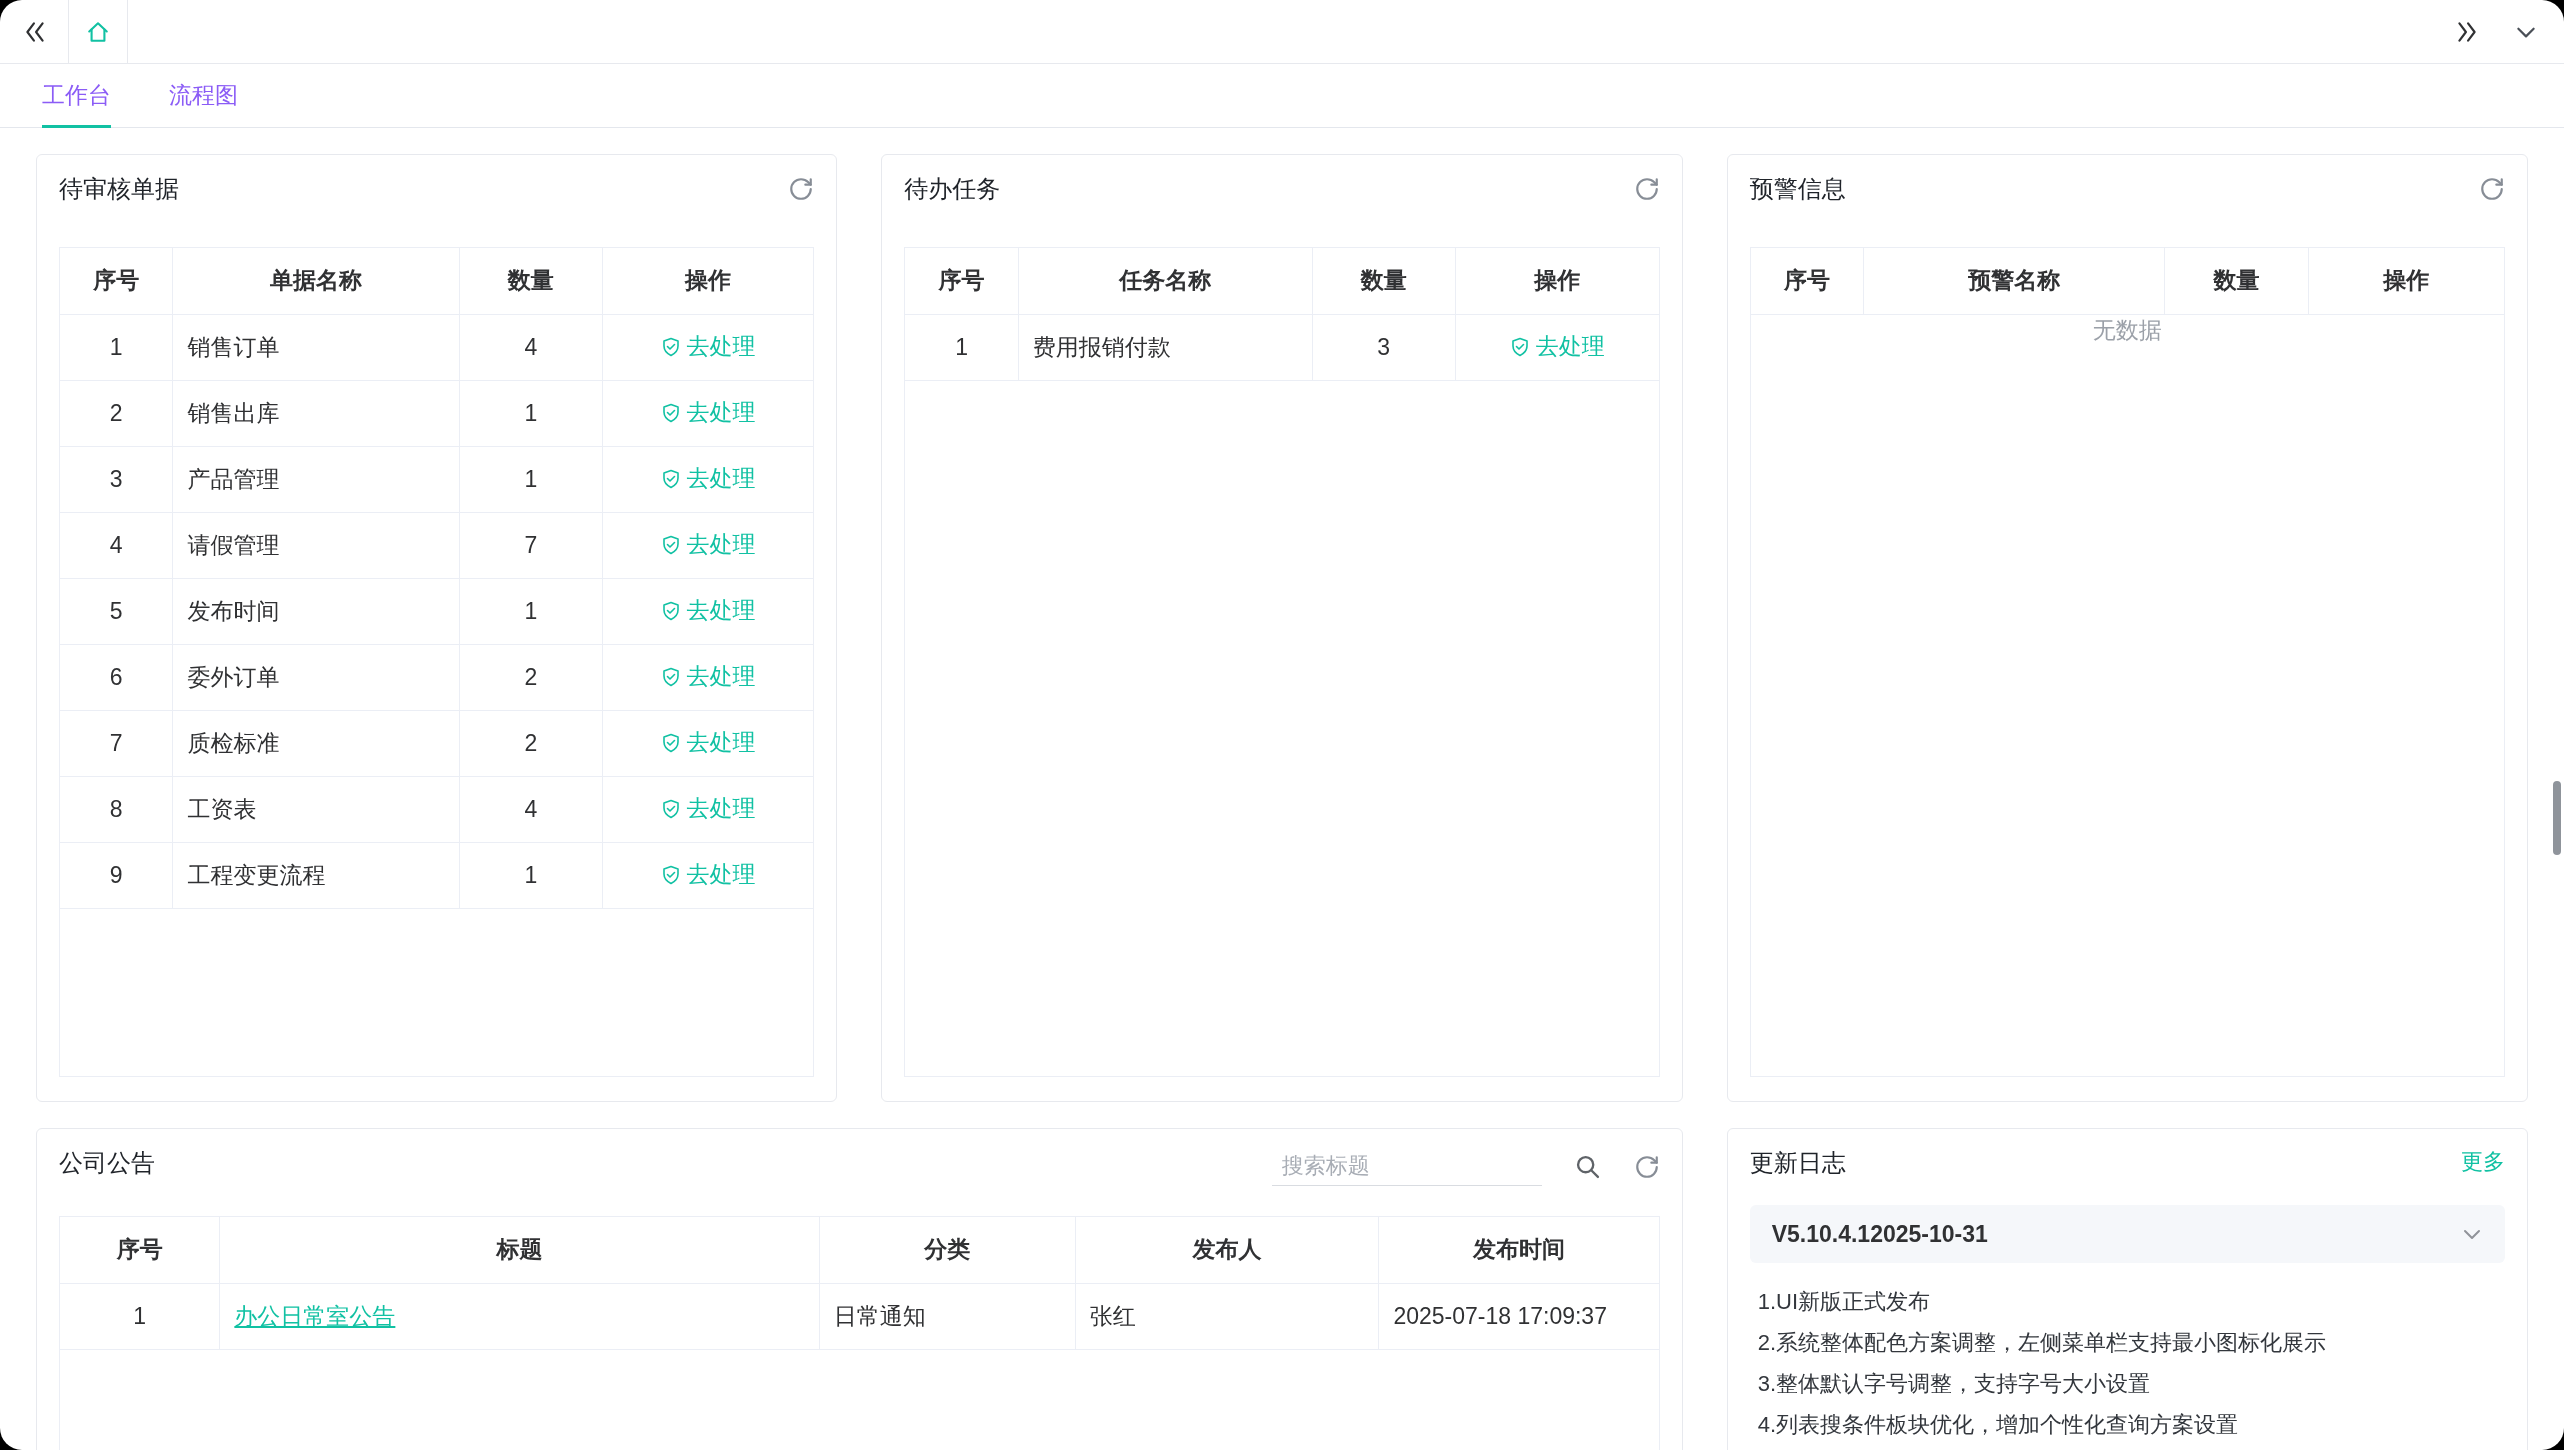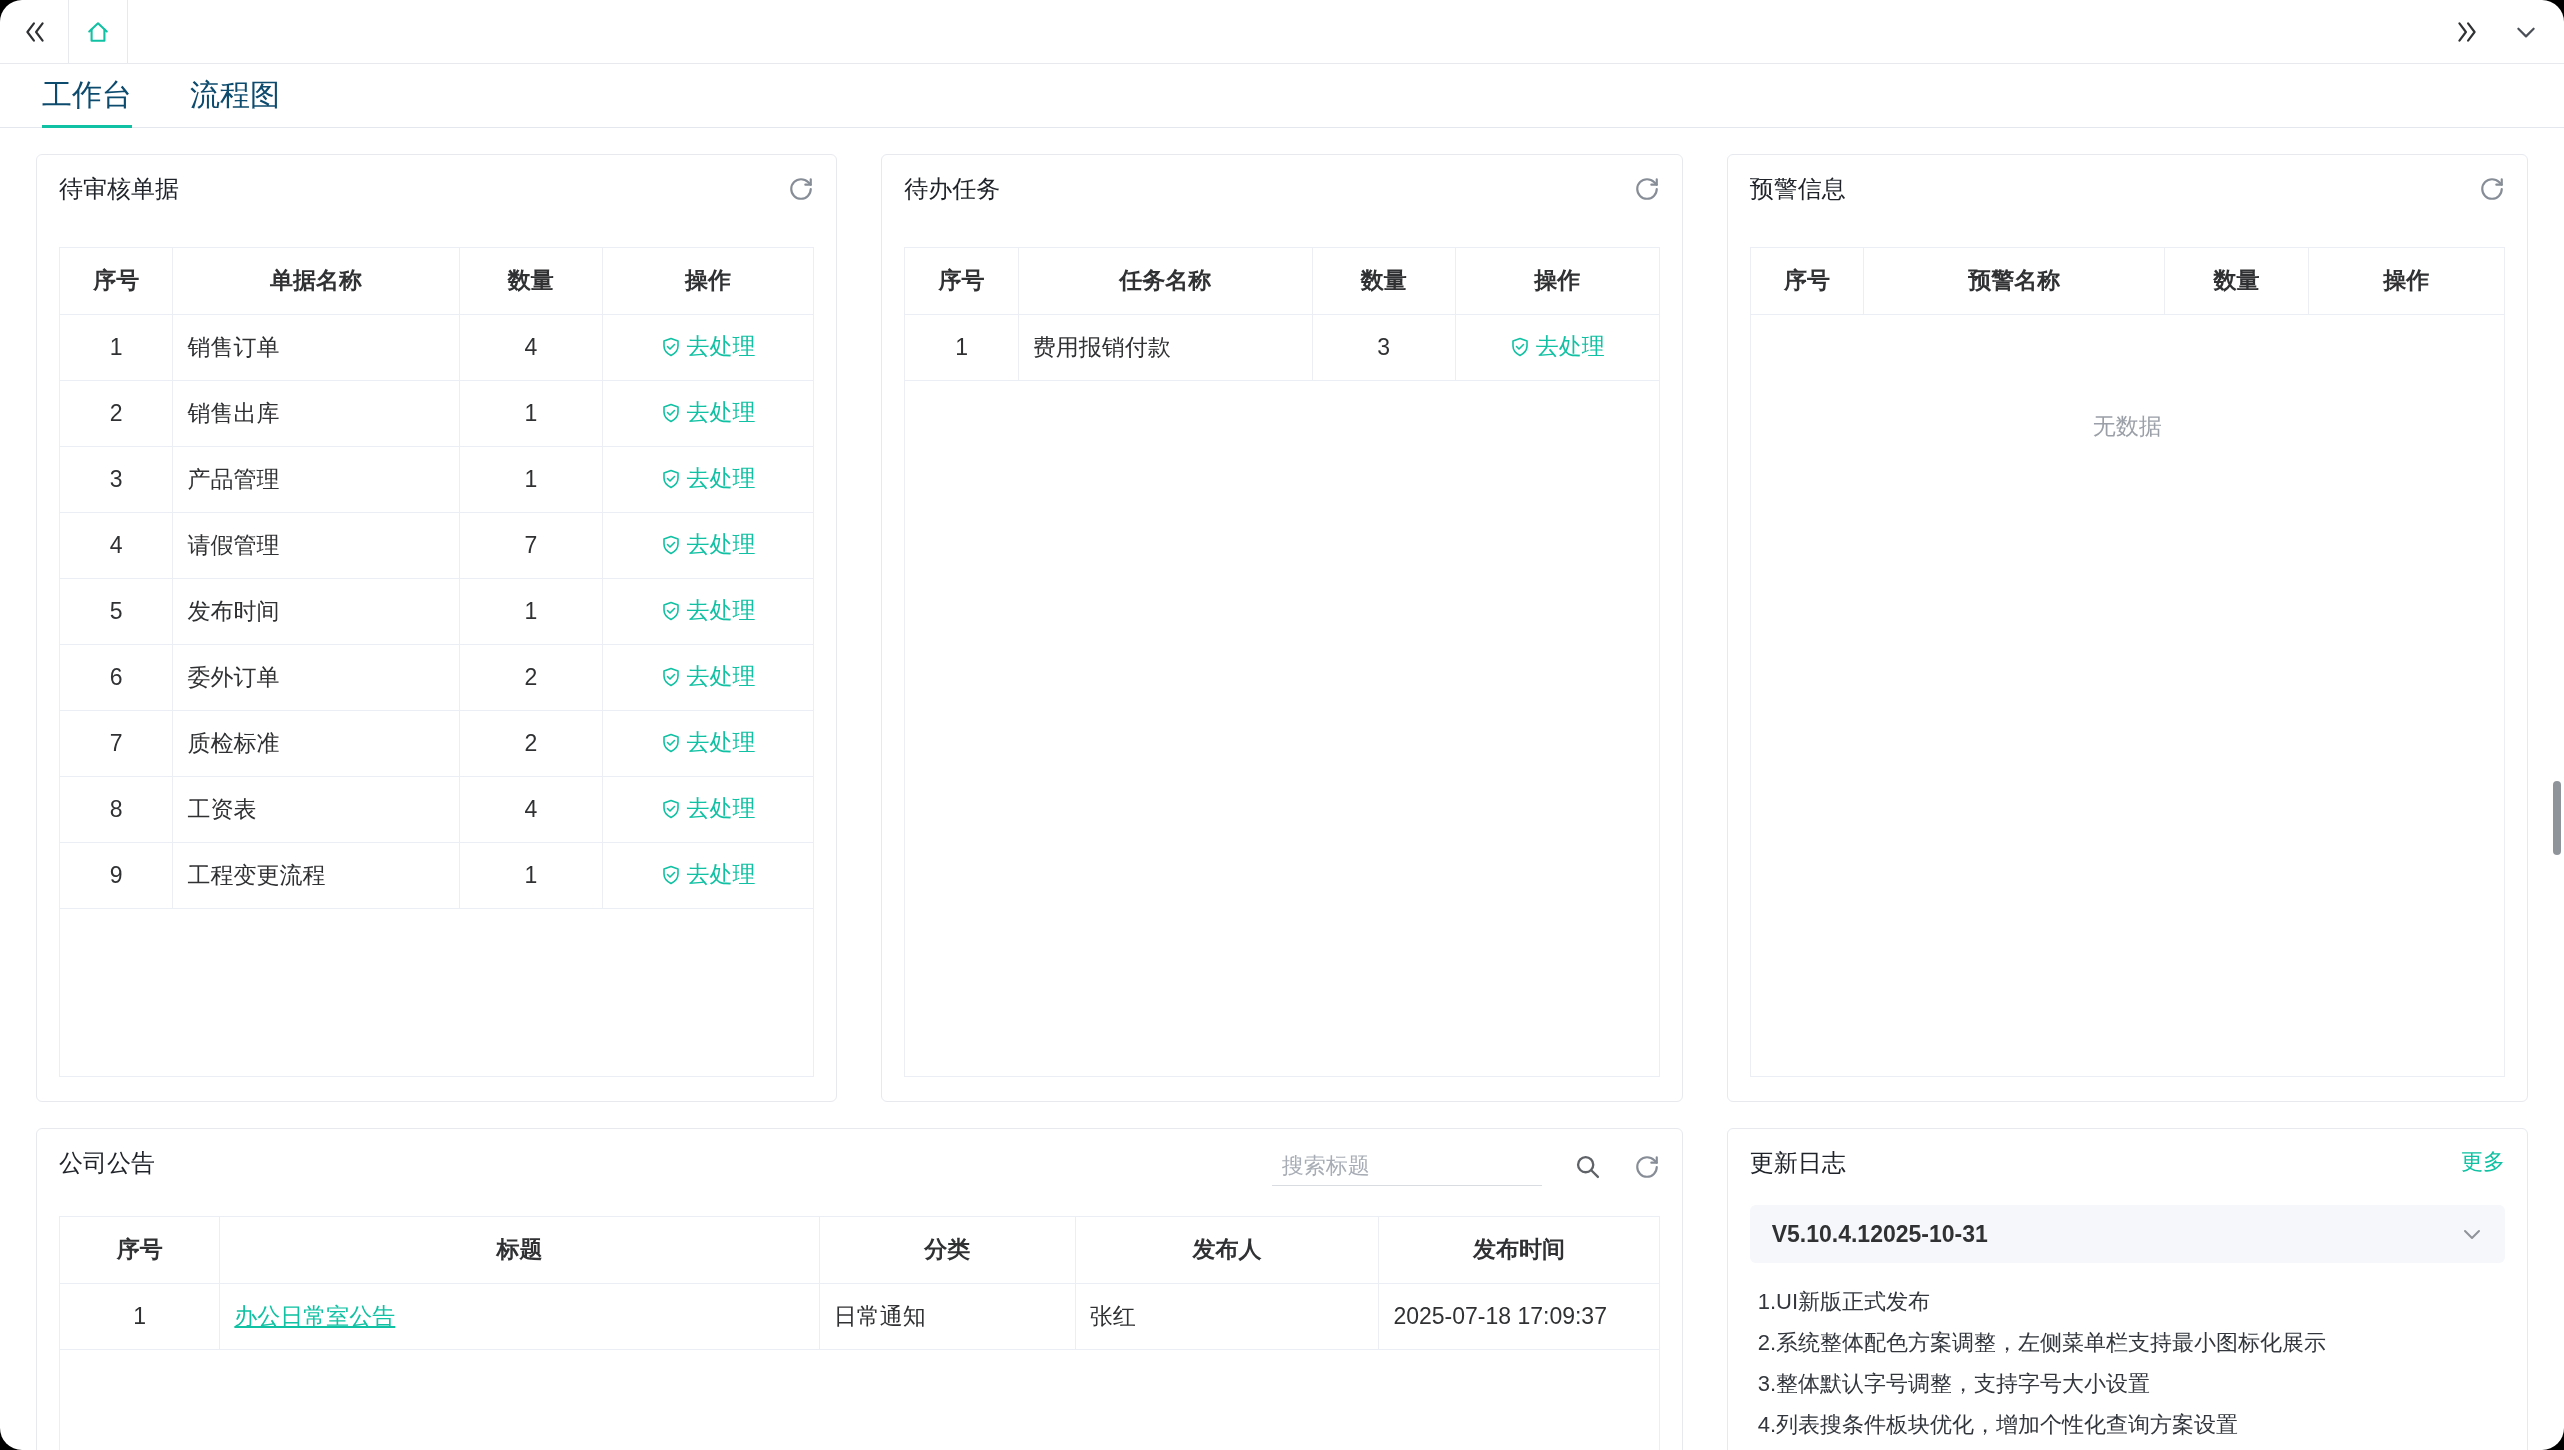--- a/index.html
+++ b/index.html
@@ -24,21 +24,21 @@
     display: flex; align-items: center; justify-content: center; cursor: pointer;
   }
   .topbar-right { margin-left: auto; display: flex; align-items: center; gap: 34px; }
 
   
   .tabs {
     display: flex; gap: 58px; padding: 0 42px; height: 64px;
     border-bottom: 1px solid #e4e7ed; align-items: stretch;
   }
   .tab {
-    font-size: 30px; color: #0c4a6e; display: flex; align-items: center;
+    font-size: 23px; color: #8b5cf6; display: flex; align-items: center;
     position: relative; cursor: pointer;
   }
   .tab.active { font-weight: 500; }
   .tab.active::after {
     content: ""; position: absolute; left: 0; right: 0; bottom: -1px;
     height: 3px; background: var(--accent);
   }
 
   
   .content { padding: 26px 36px 0 36px; }
@@ -80,21 +80,21 @@
   }
   th { font-weight: 700; }
   th:last-child, td:last-child { border-right: none; }
   td.left, th.left-h { text-align: left; padding-left: 14px; }
   td.left { padding-left: 14px; }
 
   .action {
     color: var(--accent); display: inline-flex; align-items: center;
     gap: 6px; cursor: pointer; font-size: 23px; text-decoration: none;
   }
-  .empty-text { text-align: center; color: #9ba0a8; font-size: 23px; padding-top: 96px; }
+  .empty-text { text-align: center; color: #9ba0a8; font-size: 23px; }
 
   .link { color: var(--accent); text-decoration: underline; cursor: pointer; }
   .more-link { color: var(--accent); font-size: 22px; cursor: pointer; }
 
   
   .version-bar {
     margin-top: 2px; background: #f5f7fa; border-radius: 6px; height: 58px;
     display: flex; align-items: center; padding: 0 22px; cursor: pointer;
   }
   .version-bar .ver { font-weight: 700; font-size: 23px; }

